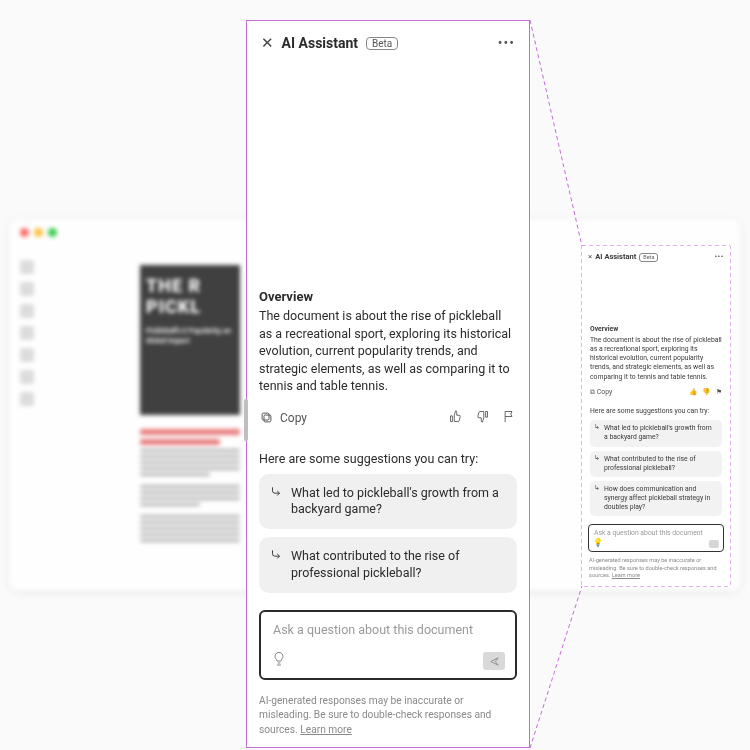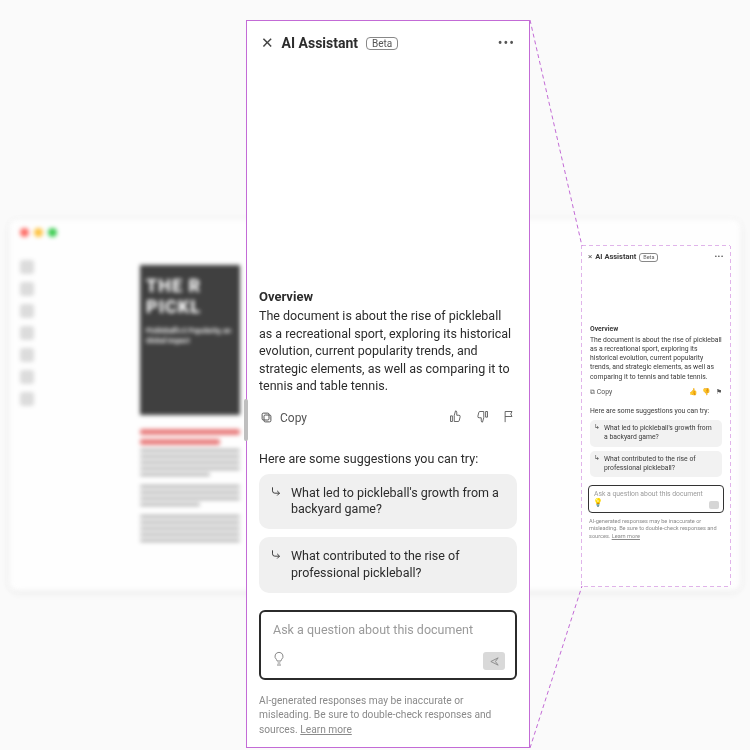--- a/index.html
+++ b/index.html
@@ -185,20 +185,21 @@
       <span class="cp">⧉ <span>Copy</span></span>
       <span class="r">
         <span>👍</span>
         <span>👎</span>
         <span>⚑</span>
       </span>
     </div>
     <div class="sug-h">Here are some suggestions you can try:</div>
     <div class="sug">What led to pickleball's growth from a backyard game?</div>
     <div class="sug">What contributed to the rise of professional pickleball?</div>
+    <div class="sug">How does communication and synergy affect pickleball strategy in doubles play?</div>
   </div>
   <div class="inp">
     <span class="ph">Ask a question about this document</span>
     <span class="bulb">💡</span>
     <span class="send"></span>
   </div>
   <div class="disc">
     <span>AI-generated responses may be inaccurate or misleading. Be sure to double-check responses and sources. </span><span class="u">Learn more</span>
   </div>
 </div>

